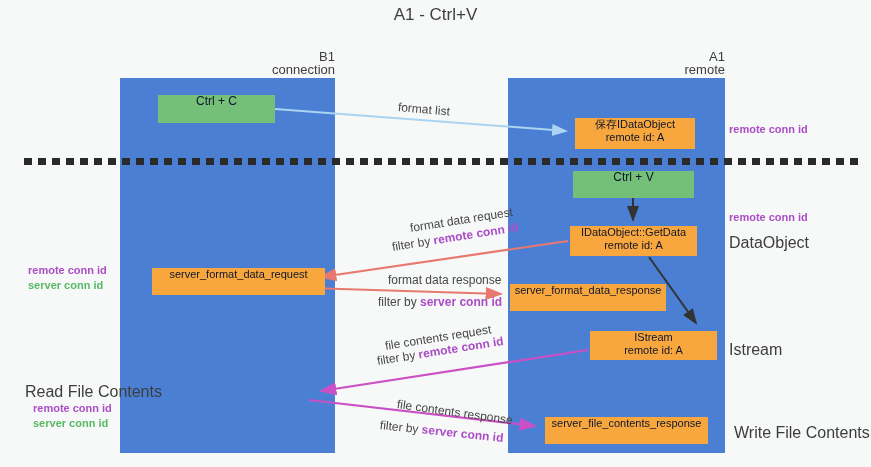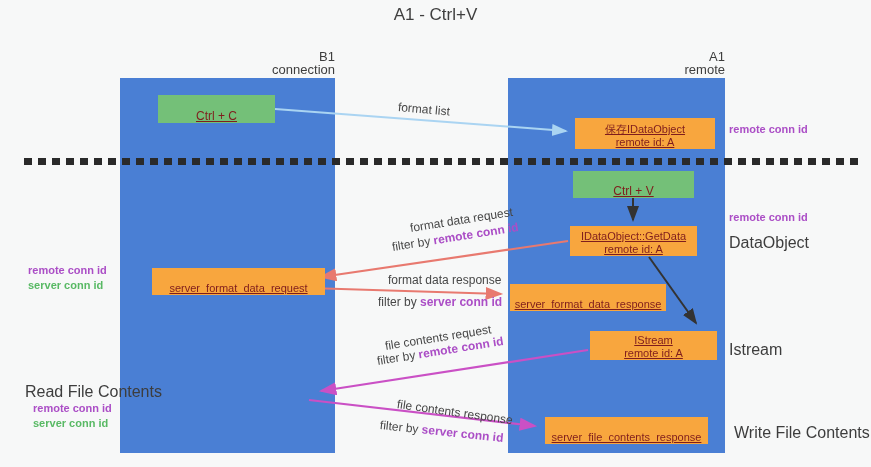--- a/index.html
+++ b/index.html
@@ -41,29 +41,29 @@
 
   
   .divider{
     left:24px;top:158px;width:838px;height:7px;
     background:repeating-linear-gradient(90deg,#2a2a2a 0 8px,transparent 8px 14px);
   }
 
   
   .node{
     display:flex;flex-direction:column;
-    align-items:center;justify-content:flex-end;
-    color:#7f1d1d;text-align:center;
-    font-size:11px;line-height:13px;text-decoration:underline;
+    align-items:center;justify-content:flex-start;
+    color:#0f172a;text-align:center;
+    font-size:11px;line-height:13px;
   }
   .node.green{background:#74c078;font-size:12px;}
   .node.orange{background:#f8a63e;}
 
   #ctrl-c{left:158px;top:95px;width:117px;height:28px;}
-  #save-obj{left:575px;top:118px;width:140px;height:31px;}
+  #save-obj{left:575px;top:118px;width:120px;height:31px;}
   #ctrl-v{left:573px;top:171px;width:121px;height:27px;}
   #getdata{left:570px;top:226px;width:127px;height:30px;}
   #fmt-req{left:152px;top:268px;width:173px;height:27px;}
   #fmt-res{left:510px;top:284px;width:156px;height:27px;}
   #istream{left:590px;top:331px;width:127px;height:29px;}
   #file-req{left:150px;top:383px;width:160px;height:27px;}
   #file-res{left:545px;top:417px;width:163px;height:27px;}
 
   
   .purple-b{color:#ab4ec6;font-weight:bold;font-size:11px;}

